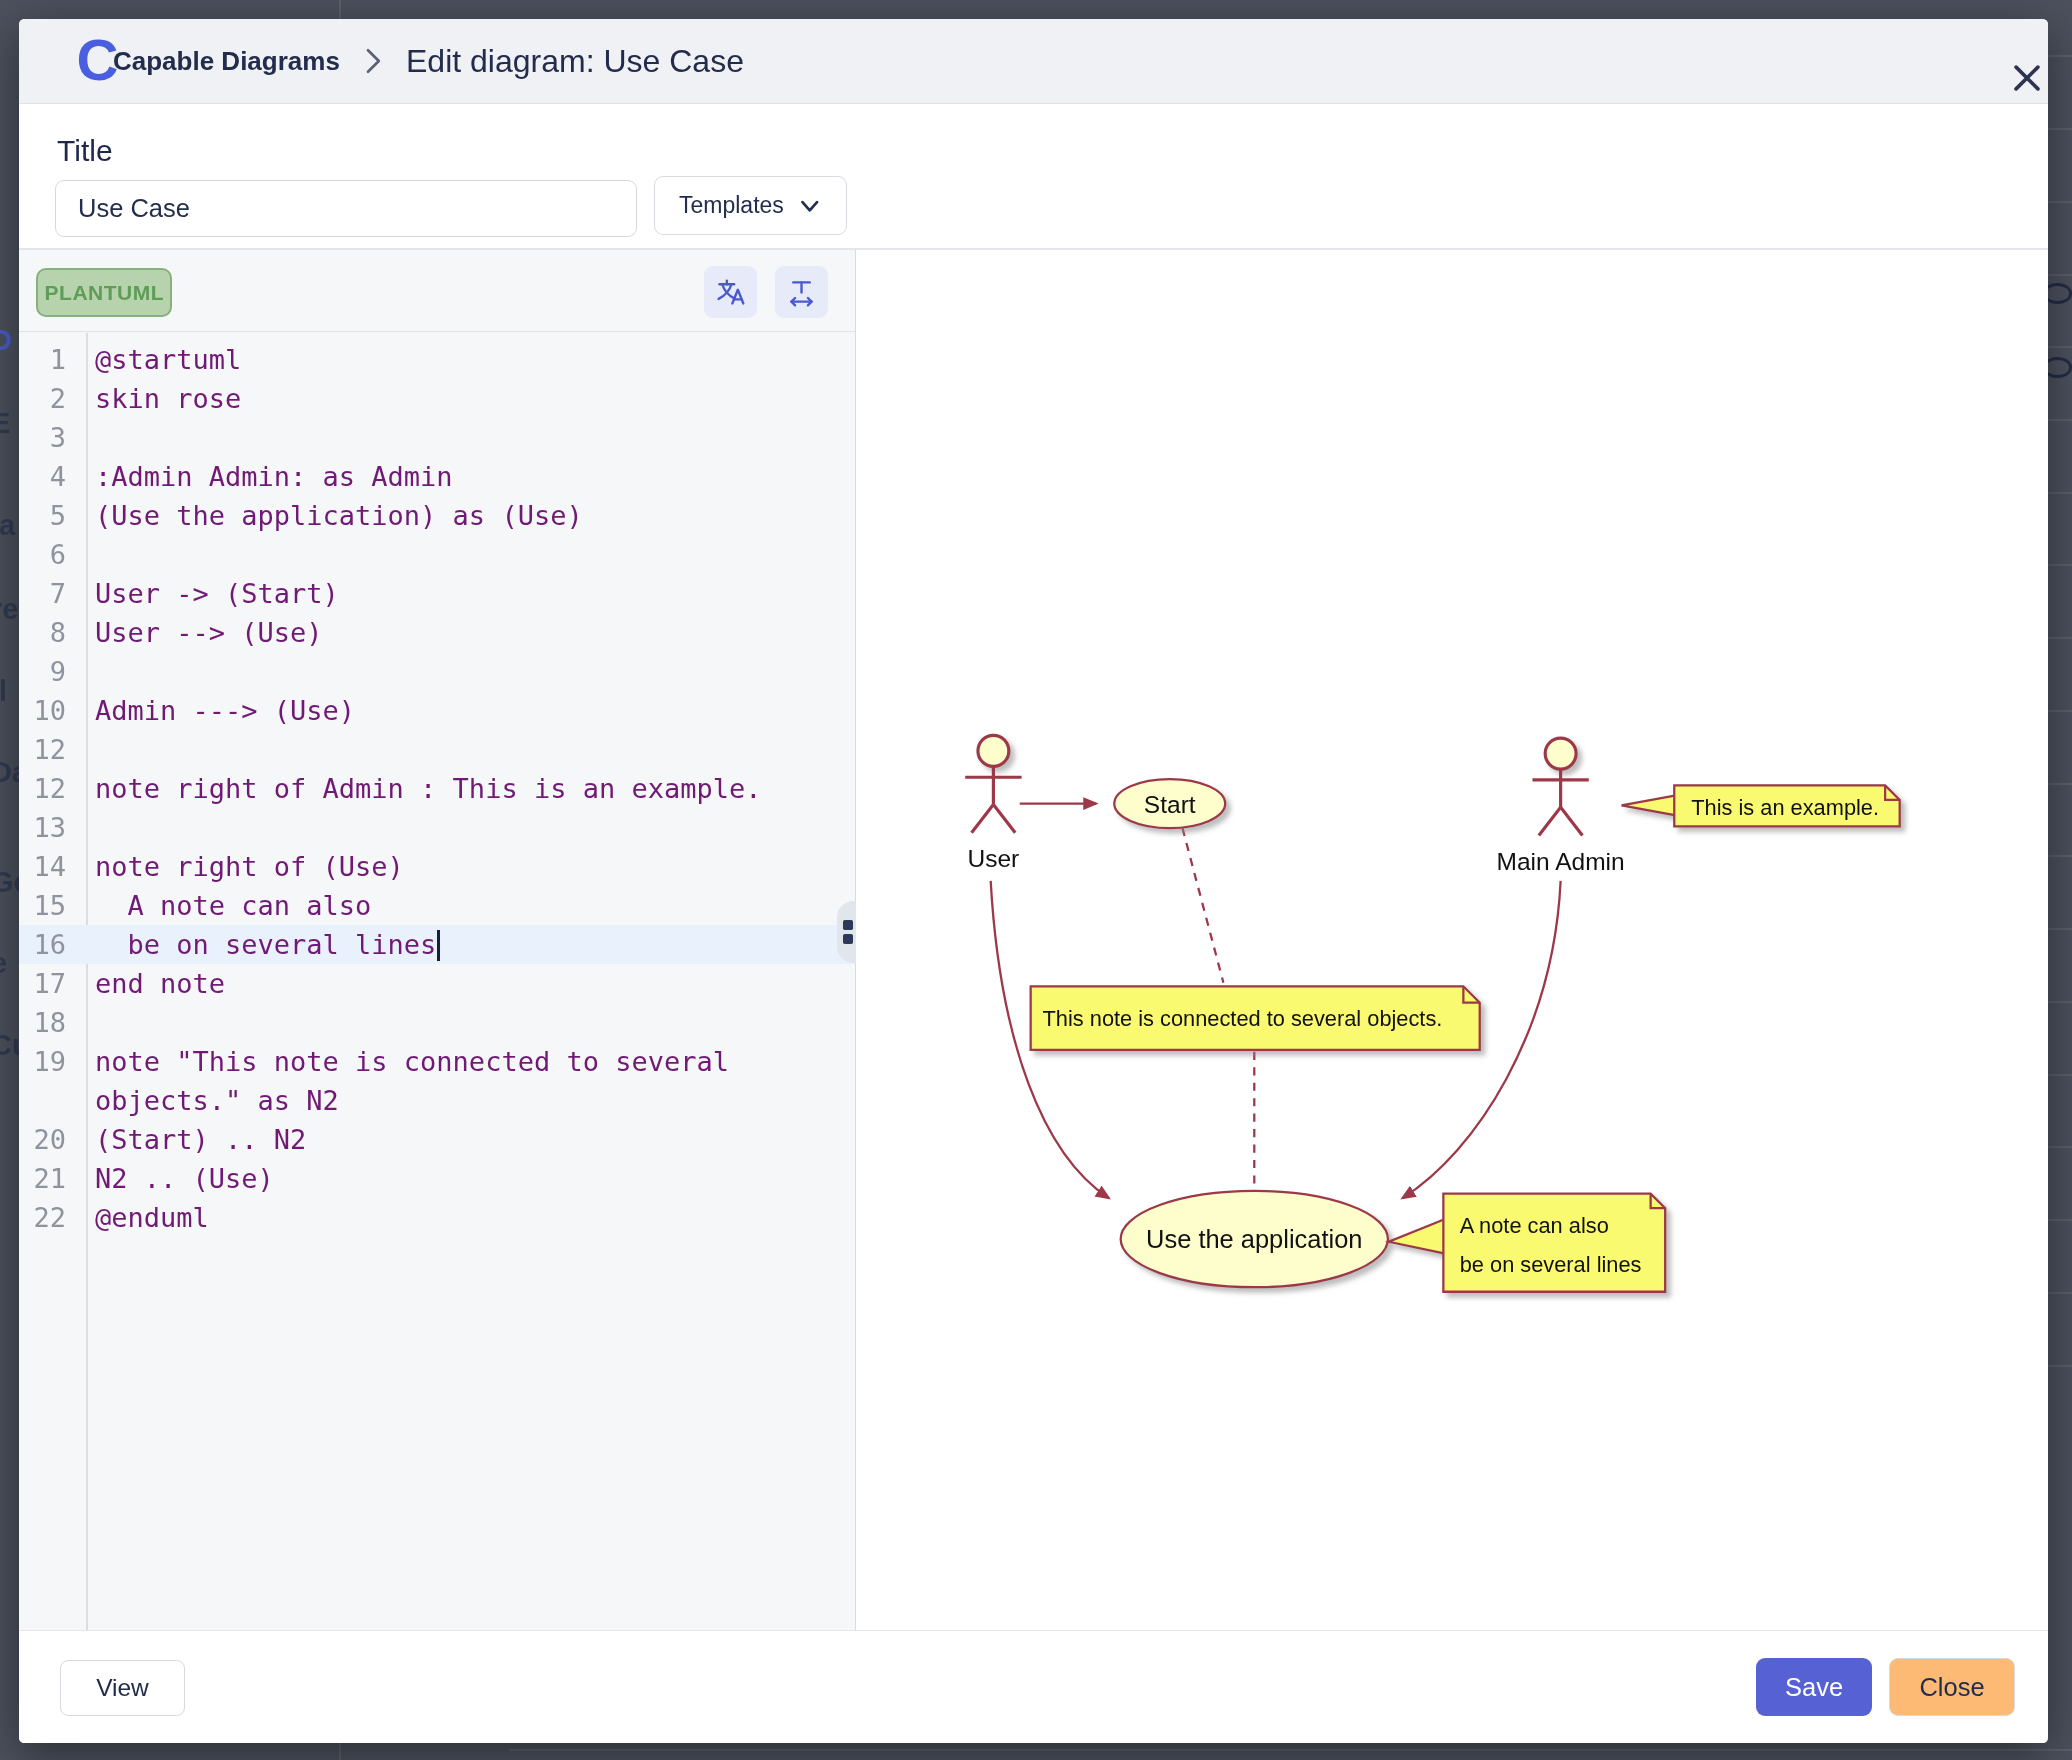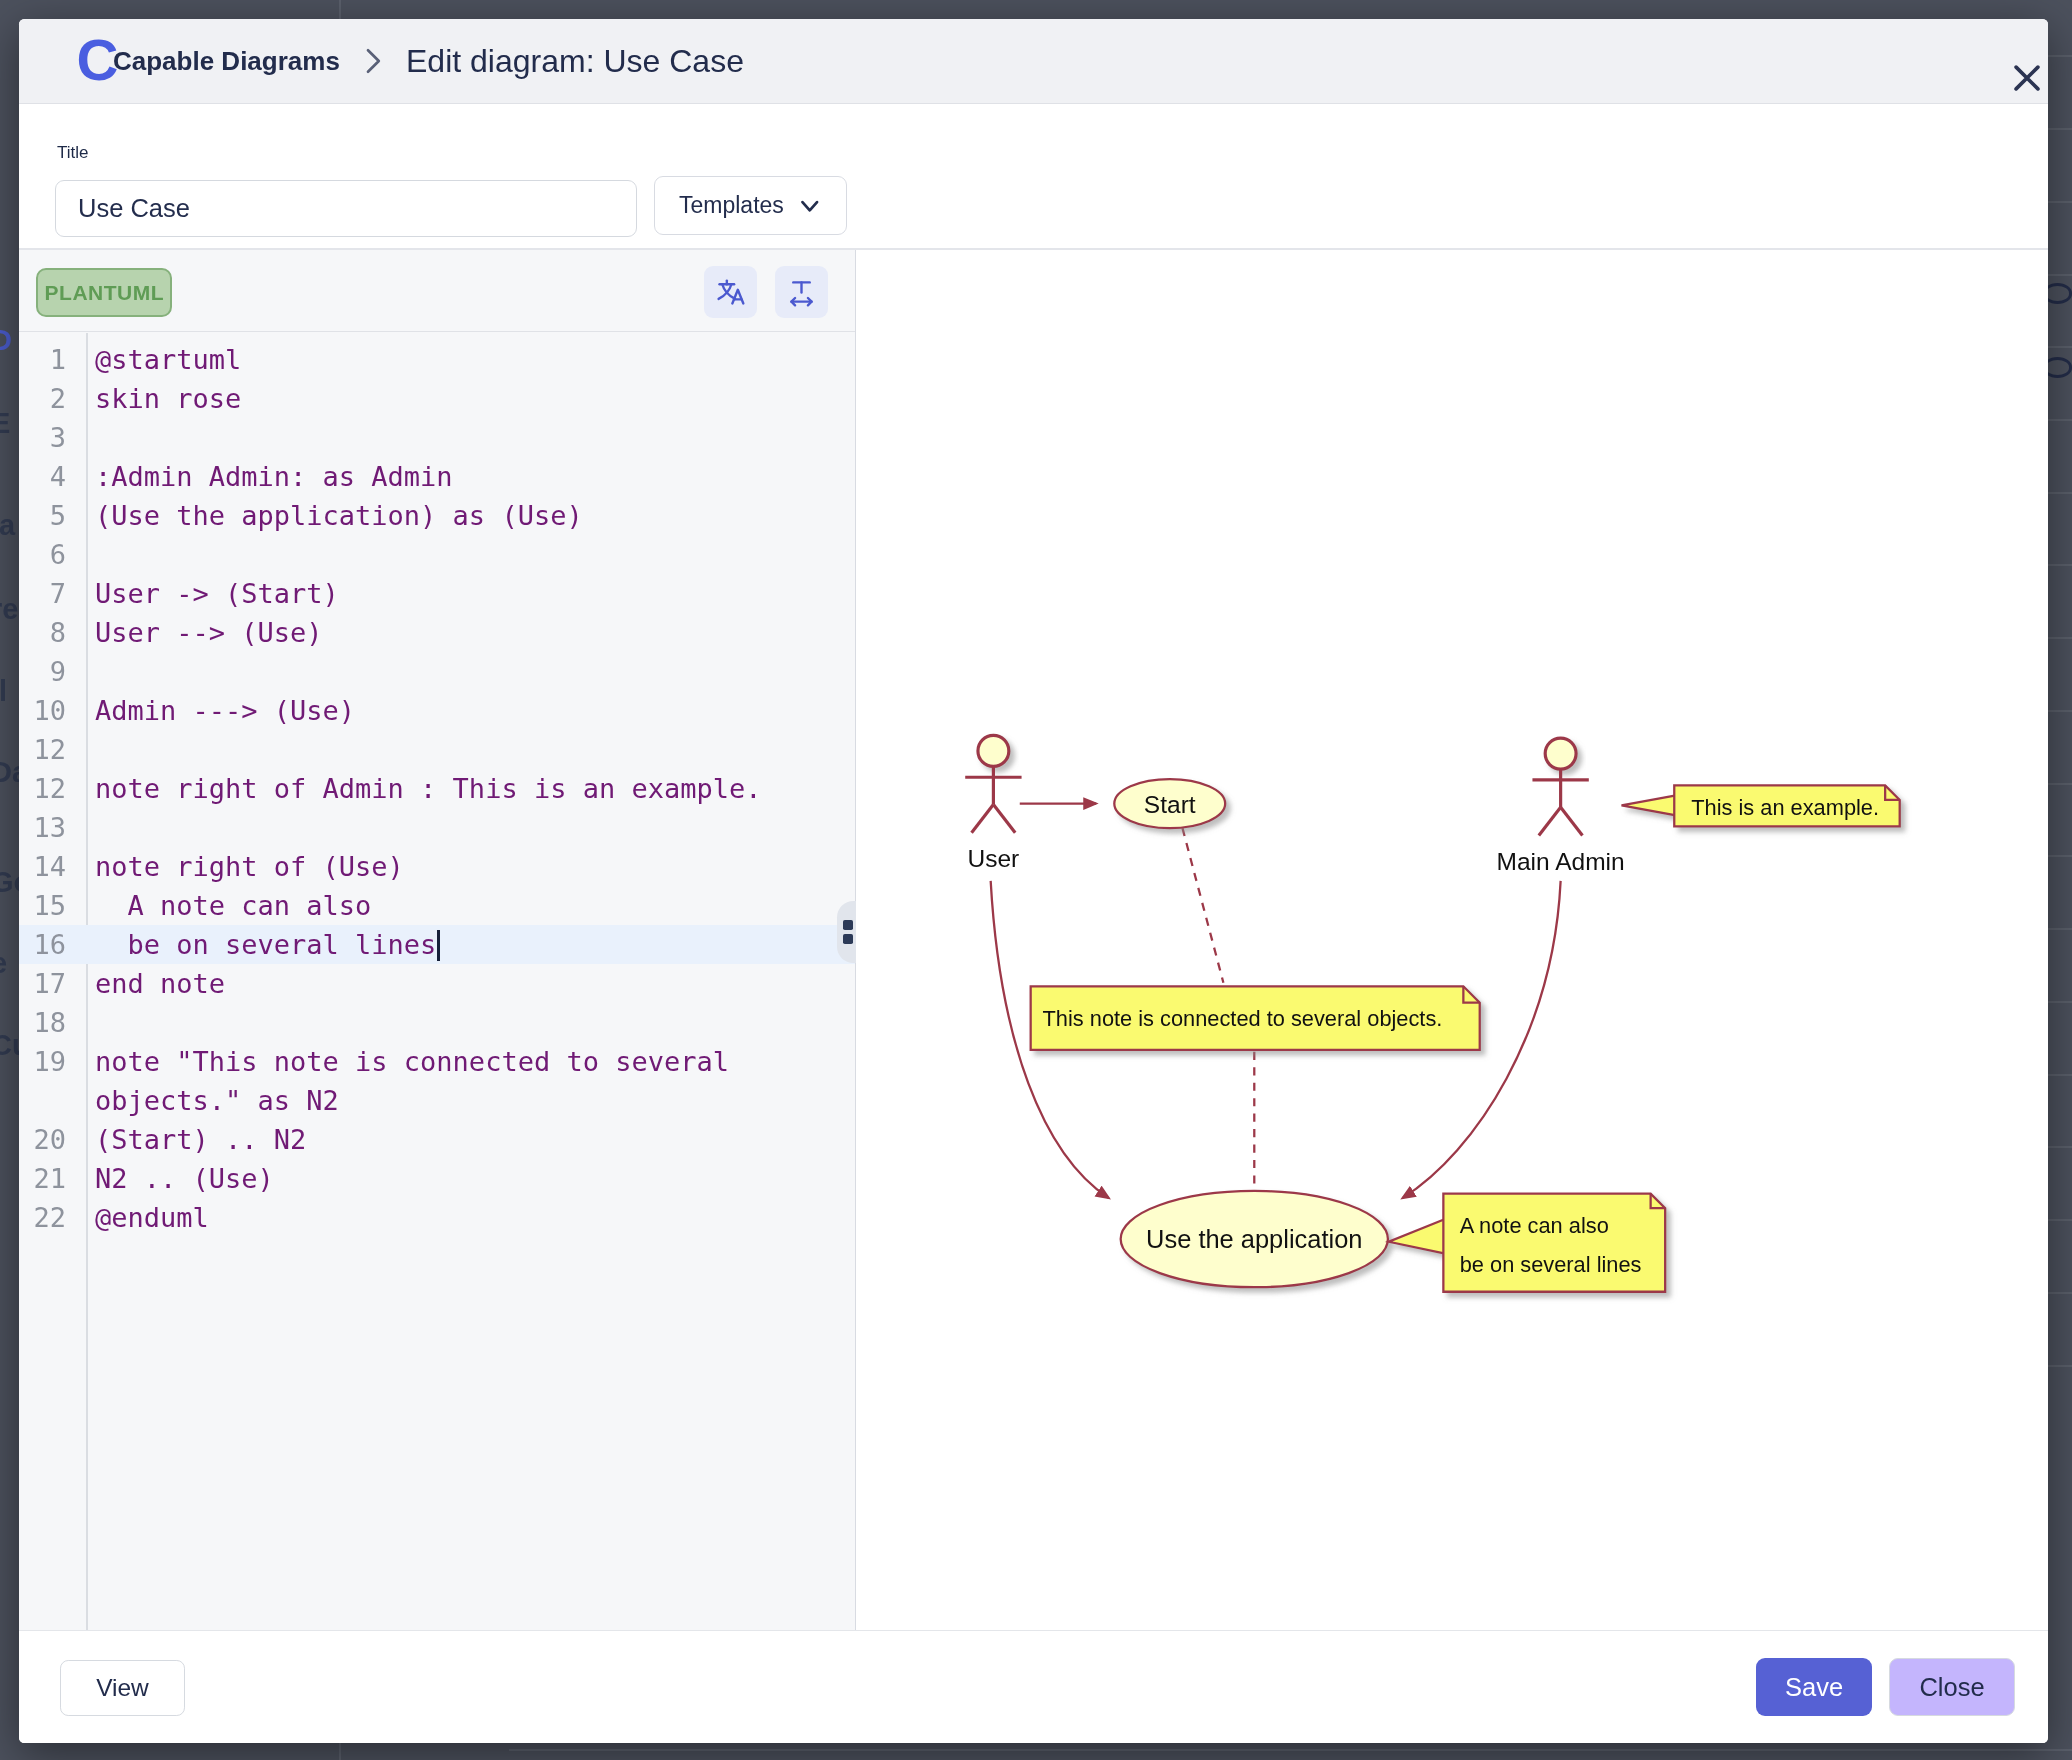--- a/index.html
+++ b/index.html
@@ -23,21 +23,21 @@
   .mhead{position:absolute;left:0;top:0;width:100%;height:84px;background:#f0f1f4;border-bottom:1.8px solid #dfe1e6;}
   .logo{position:absolute;left:51px;top:12.7px;width:55px;height:56px;color:#4a5ee0;
         font-size:58px;font-weight:800;line-height:56px;text-align:center;}
   .logo i{position:absolute;left:3.6px;top:9px;width:14.5px;height:36px;background:#8a9bef;border-radius:7.3px;z-index:-1;font-style:normal;}
   .appname{position:absolute;left:94px;top:0;height:84px;line-height:84px;font-size:26px;font-weight:700;color:#222c4c;}
   .crumb-sep{position:absolute;left:338px;top:23.6px;}
   .pagetitle{position:absolute;left:375px;top:0;height:84px;line-height:84px;font-size:32px;font-weight:400;color:#222c4c;margin-left:12px;}
   .xbtn{position:absolute;left:1982px;top:35px;width:51px;height:51px;background:none;border:none;cursor:pointer;padding:0;}
 
   
-  .title-label{position:absolute;left:38px;top:124px;font-size:17px;font-weight:500;color:#1d2947;}
+  .title-label{position:absolute;left:38px;top:115px;font-size:30px;font-weight:500;color:#1d2947;}
   .title-input{position:absolute;left:36px;top:161px;width:582px;height:57px;box-sizing:border-box;
                border:1.8px solid #d5d9df;border-radius:9px;padding:0 22px;font-size:25.5px;color:#232d4d;
                font-family:"Liberation Sans",sans-serif;background:#fff;outline:none;}
   .tpl-btn{position:absolute;left:635px;top:157px;width:193px;height:59px;background:#fff;border:1.8px solid #d8dbe2;
            border-radius:9px;font-size:23px;color:#232d4d;font-family:"Liberation Sans",sans-serif;cursor:pointer;
            display:flex;align-items:center;justify-content:center;gap:12.7px;}
   .sec-divider{position:absolute;left:0;top:229px;width:100%;height:1.8px;background:#e3e5ea;}
 
   
   .left-pane{position:absolute;left:0;top:231px;width:836px;height:1399px;background:#f6f7f9;}
@@ -65,21 +65,21 @@
   .dh-grid b{background:#2c3a57;border-radius:1.8px;}
 
   .right-pane{position:absolute;left:837px;top:231px;width:1192px;height:1399px;background:#ffffff;overflow:hidden;}
 
   
   .mfoot{position:absolute;left:0;top:1611px;width:100%;height:113px;background:#fff;border-top:1.8px solid #e4e6ea;}
   .view-btn{position:absolute;left:41px;top:29px;width:125px;height:56px;background:#fff;border:1.8px solid #d6dae0;
             border-radius:8.2px;font-size:24.5px;color:#222c4c;font-family:"Liberation Sans",sans-serif;cursor:pointer;}
   .save-btn{position:absolute;left:1737px;top:27px;width:116px;height:58px;background:#5661d4;border:none;
             border-radius:9px;font-size:25.5px;color:#fff;font-family:"Liberation Sans",sans-serif;cursor:pointer;}
-  .close-btn{position:absolute;left:1870px;top:27px;width:126px;height:58px;background:#c4b5fd;border:1.8px solid #d6dae0;
+  .close-btn{position:absolute;left:1870px;top:27px;width:126px;height:58px;background:#fdba74;border:1.8px solid #d6dae0;
              border-radius:9px;font-size:25.5px;color:#222c4c;font-family:"Liberation Sans",sans-serif;cursor:pointer;}
 
   svg text{font-family:"Liberation Sans",sans-serif;}
 </style>
 </head>
 <body>
 
 <div class="screen">
 
   <div id="bd-left">

